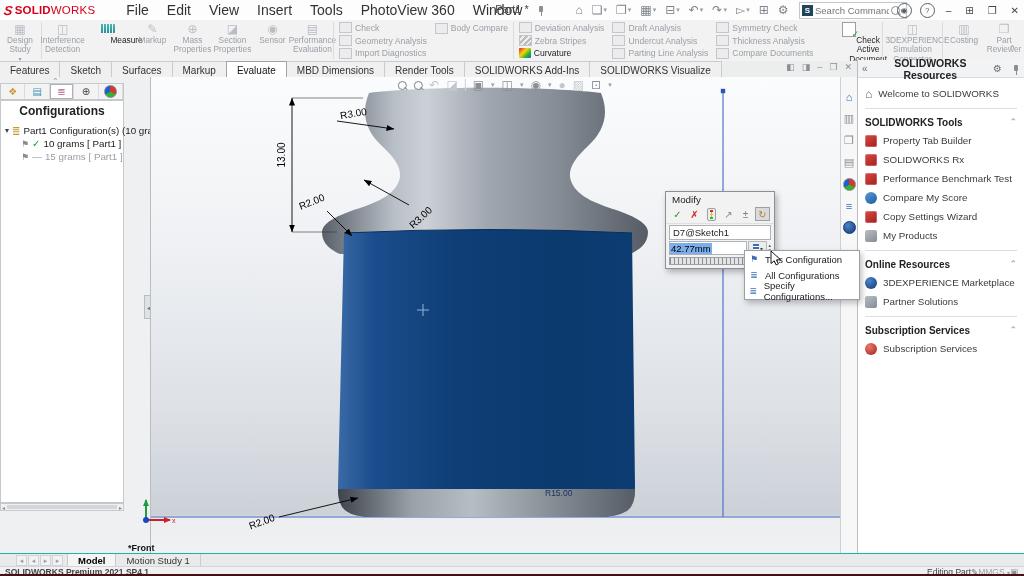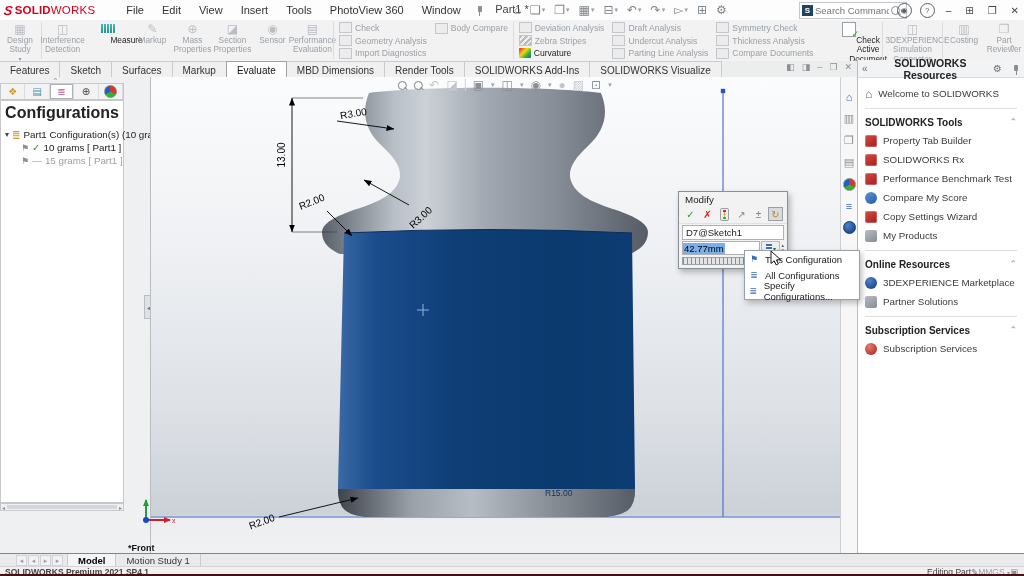--- a/index.html
+++ b/index.html
@@ -8,21 +8,21 @@
     -webkit-font-smoothing:antialiased;}
   .abs{position:absolute;}
   
   .titlebar{left:0;top:0;width:1024px;height:20px;background:#fdfdfd;border-bottom:1px solid #e4e4e4;
     display:flex;align-items:center;}
   .swlogo{display:flex;align-items:center;margin-left:4px;}
   .swmark{color:#d6001c;font-weight:bold;font-style:italic;font-size:13px;margin-right:2px;transform:skewX(-8deg);}
   .swname{color:#d6001c;font-size:11.5px;letter-spacing:.2px;}
   .swname b{font-weight:bold;}
   .menus{display:flex;margin-left:22px;gap:0;}
-  .menu-item{padding:2px 9px;font-size:11px;color:#333;cursor:default;}
+  .menu-item{padding:2px 9px;font-size:14px;color:#333;cursor:default;}
   .pin{width:10px;height:10px;position:relative;margin-left:4px;}
   .pin::before{content:"";position:absolute;left:4px;top:1px;width:4px;height:6px;background:#8a8f96;border-radius:1px;}
   .pin::after{content:"";position:absolute;left:5.5px;top:7px;width:1px;height:4px;background:#8a8f96;}
   .qat{display:flex;align-items:center;gap:9px;margin-left:30px;color:#7d838b;font-size:12px;}
   .qat .qi{display:flex;align-items:center;gap:1px;}
   .qat .c{font-size:7px;color:#9aa0a6;}
   .title-center{position:absolute;left:0;right:0;top:3px;text-align:center;font-size:11px;color:#444;pointer-events:none;}
   .searchbox{position:absolute;left:799px;top:2px;width:102px;height:15px;border:1px solid #c3c7cb;background:#fff;
     display:flex;align-items:center;padding:0 2px;}
   .sq-s{width:11px;height:11px;background:#21445e;color:#fff;font-size:8px;font-weight:bold;display:grid;place-items:center;}
@@ -58,21 +58,21 @@
   .ctab.active{background:#fff;color:#111;border-color:#9fa4a9;z-index:2;}
   .doc-ctrls{position:absolute;right:172px;top:62px;display:flex;gap:7px;color:#8a8f96;font-size:9px;align-items:center;}
   
   .left-zone{left:0;top:77px;width:150px;height:476px;background:#eef0f2;}
   .lp-handle{position:absolute;left:52px;top:0px;color:#9aa0a6;font-size:8px;}
   .lp-tabs{position:absolute;left:0;top:6px;width:124px;height:17px;display:flex;background:#f6f6f7;border:1px solid #c6c9cc;box-sizing:border-box;}
   .lp-tab{flex:1;display:grid;place-items:center;font-size:10px;border-right:1px solid #d9dbde;background:#f3f3f4;}
   .lp-tab.active{background:#fff;box-shadow:inset 0 0 0 1px #aeb2b6;}
   .wheel{width:11px;height:11px;border-radius:50%;background:conic-gradient(#d23a2e 0 33%,#2db52d 33% 66%,#1d5fd0 66% 100%);border:1px solid #888;}
   .lp-box{position:absolute;left:0;top:23px;width:124px;height:403px;background:#fff;border:1px solid #c6c9cc;box-sizing:border-box;}
-  .lp-header{font-weight:bold;font-size:16px;text-align:center;padding:3px 0 4px;color:#222;}
+  .lp-header{font-weight:bold;font-size:12px;text-align:center;padding:3px 0 4px;color:#222;}
   .tree{padding:2px 0 0 4px;}
   .trow{display:flex;align-items:center;gap:3px;height:13px;white-space:nowrap;font-size:9.8px;}
   .trow .tw{color:#444;font-size:8px;width:8px;}
   .cfg-stack{color:#c99a2e;font-size:10px;font-weight:bold;}
   .flag{color:#8a8f96;font-size:9px;}
   .gcheck{color:#1f9e32;font-weight:bold;font-size:10px;}
   .gray{color:#9aa0a6;}
   .hsb{position:absolute;left:0;top:426px;width:124px;height:8px;background:#f0f0f1;border:1px solid #c6c9cc;box-sizing:border-box;
     display:flex;align-items:center;justify-content:space-between;font-size:6px;color:#8a8f96;padding:0 1px;}
   .hsb .thumb{flex:1;height:4px;background:#d4d6d9;margin:0 2px;}
@@ -105,21 +105,21 @@
   .tp-sec{display:flex;align-items:center;height:14px;margin-bottom:4px;}
   .tp-sec .t{font-weight:bold;font-size:10px;color:#222;flex:1;}
   .tp-sec .ch{color:#8a8f96;font-size:9px;}
   .sq{width:12px;height:12px;border-radius:2px;flex:none;}
   .sq.red{background:linear-gradient(145deg,#d84a42,#a31f1f);box-shadow:inset 0 0 0 1px rgba(255,255,255,.25);}
   .sq.blue{background:linear-gradient(145deg,#5a9ad8,#215a9e);border-radius:50%;}
   .sq.grayh{background:linear-gradient(145deg,#b9bec6,#858b94);}
   .sq.redg{background:radial-gradient(circle at 35% 30%,#e87a6a,#a31f1f);border-radius:50%;}
   .homeb{color:#5a6470;font-size:12px;}
   
-  .modify{left:665px;top:191px;width:108px;background:#f2f2f3;border:1px solid #8a9097;box-shadow:2px 3px 6px rgba(0,0,0,.28);z-index:50;margin-left:13px;}
+  .modify{left:665px;top:191px;width:108px;background:#f2f2f3;border:1px solid #8a9097;box-shadow:2px 3px 6px rgba(0,0,0,.28);z-index:50;}
   .md-title{font-size:9.8px;padding:2px 0 1px 6px;color:#222;}
   .md-tools{display:flex;gap:2px;padding:1px 4px 2px;border-bottom:1px solid #e0e0e0;}
   .md-btn{width:15px;height:14px;display:grid;place-items:center;font-size:10px;}
   .md-btn.ok{color:#1f9e32;font-weight:bold;}
   .md-btn.no{color:#cc2222;font-weight:bold;}
   .md-btn.gray{color:#7d838b;}
   .md-btn.pressed{background:#d8dadd;border:1px solid #9aa0a6;box-sizing:border-box;color:#b58a2a;}
   .tlight{width:7px;height:11px;border:1px solid #9aa0a6;border-radius:2px;background:
     radial-gradient(circle at 50% 20%,#e02020 1.2px,transparent 1.4px),
     radial-gradient(circle at 50% 50%,#f0c018 1.2px,transparent 1.4px),

